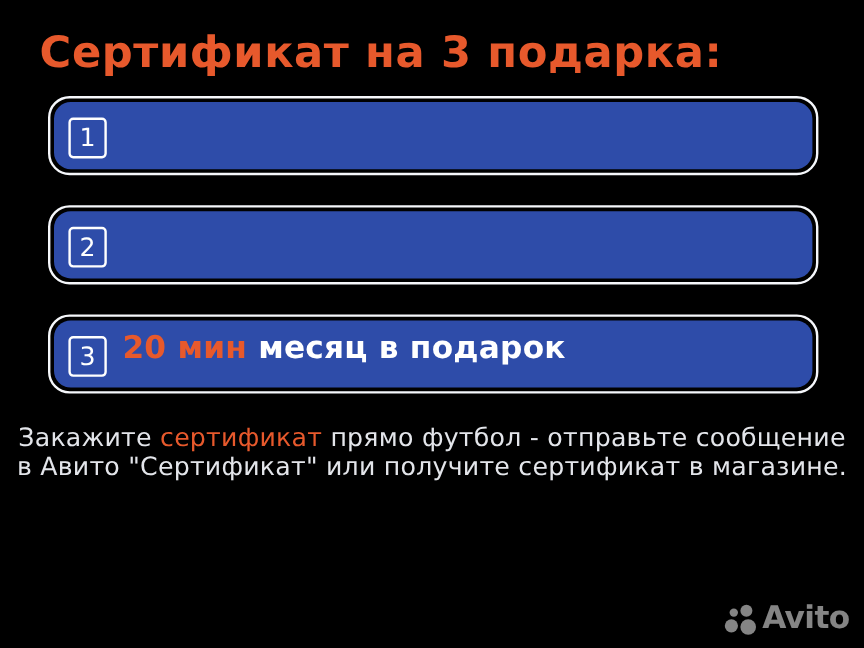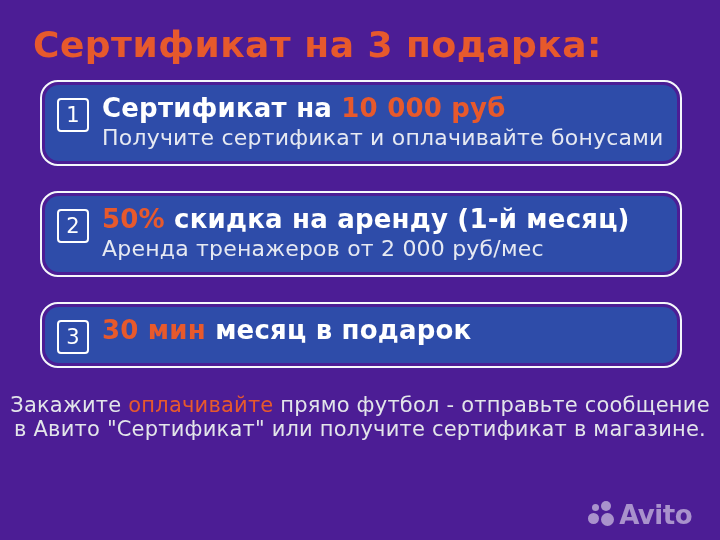--- a/index.html
+++ b/index.html
@@ -1,19 +1,19 @@
 <!DOCTYPE html>
 <html><head>
 <meta charset="utf-8">
 <style>
   html,body{margin:0;padding:0;background:#23262e;}
   .canvas{
     position:relative;
     width:720px;height:540px;
-    background:#4c1d95;
+    background:#000000;
     overflow:hidden;
     font-family:"DejaVu Sans","Liberation Sans",sans-serif;
     box-sizing:border-box;
   }
   .promo-title{
     margin:0;
     padding:24px 20px 0 33px;
     font-size:36px;
     font-weight:bold;
     color:#e7592c;
@@ -67,23 +67,23 @@
     margin-top:20px;
     text-align:center;
     font-size:21px;
     line-height:24px;
     color:#e3e5ea;
     letter-spacing:.2px;
   }
   .footer-note .line{white-space:nowrap;}
   .avito-watermark{
     position:absolute;
-    right:28px;bottom:10px;
+    right:12px;bottom:10px;
     display:flex;
-    align-items:flex-start;
+    align-items:flex-end;
     color:rgba(255,255,255,0.52);
   }
   .avito-logo-icon{
     position:relative;
     width:27px;height:27px;
     margin-right:4px;
   }
   .avito-logo-icon i{
     position:absolute;
     display:block;
@@ -105,50 +105,42 @@
 
 <div class="canvas">
 
   <h1 class="promo-title">Сертификат на 3 подарка:</h1>
 
   <div class="cards">
 
     <div class="offer-card">
       <div class="offer-card-inner">
         <div class="offer-number-badge">1</div>
-        <div class="offer-text">
-          <div class="offer-heading"><span>Сертификат на </span><span class="hl">10 000 руб</span><span></span></div>
-          <div class="offer-subtitle">Получите сертификат и оплачивайте бонусами</div>
-        </div>
       </div>
     </div>
 
     <div class="offer-card">
       <div class="offer-card-inner">
         <div class="offer-number-badge">2</div>
-        <div class="offer-text">
-          <div class="offer-heading"><span class="hl">50%</span><span> скидка на аренду (1-й месяц)</span></div>
-          <div class="offer-subtitle">Аренда тренажеров от 2 000 руб/мес</div>
-        </div>
       </div>
     </div>
 
     <div class="offer-card">
       <div class="offer-card-inner">
         <div class="offer-number-badge">3</div>
         <div class="offer-text">
-          <div class="offer-heading"><span class="hl">30 мин</span><span> месяц в подарок</span></div>
+          <div class="offer-heading"><span class="hl">20 мин</span><span> месяц в подарок</span></div>
         </div>
       </div>
     </div>
 
   </div>
 
   <div class="footer-note">
-    <div class="line"><span>Закажите </span><span class="hl">оплачивайте</span><span> прямо футбол - отправьте сообщение</span></div>
+    <div class="line"><span>Закажите </span><span class="hl">сертификат</span><span> прямо футбол - отправьте сообщение</span></div>
     <div class="line">в Авито "Сертификат" или получите сертификат в магазине.</div>
   </div>
 
   <div class="avito-watermark">
     <span class="avito-logo-icon">
       <i class="c1"></i>
         <i class="c2"></i>
         <i class="c3"></i>
         <i class="c4"></i>
     </span>

